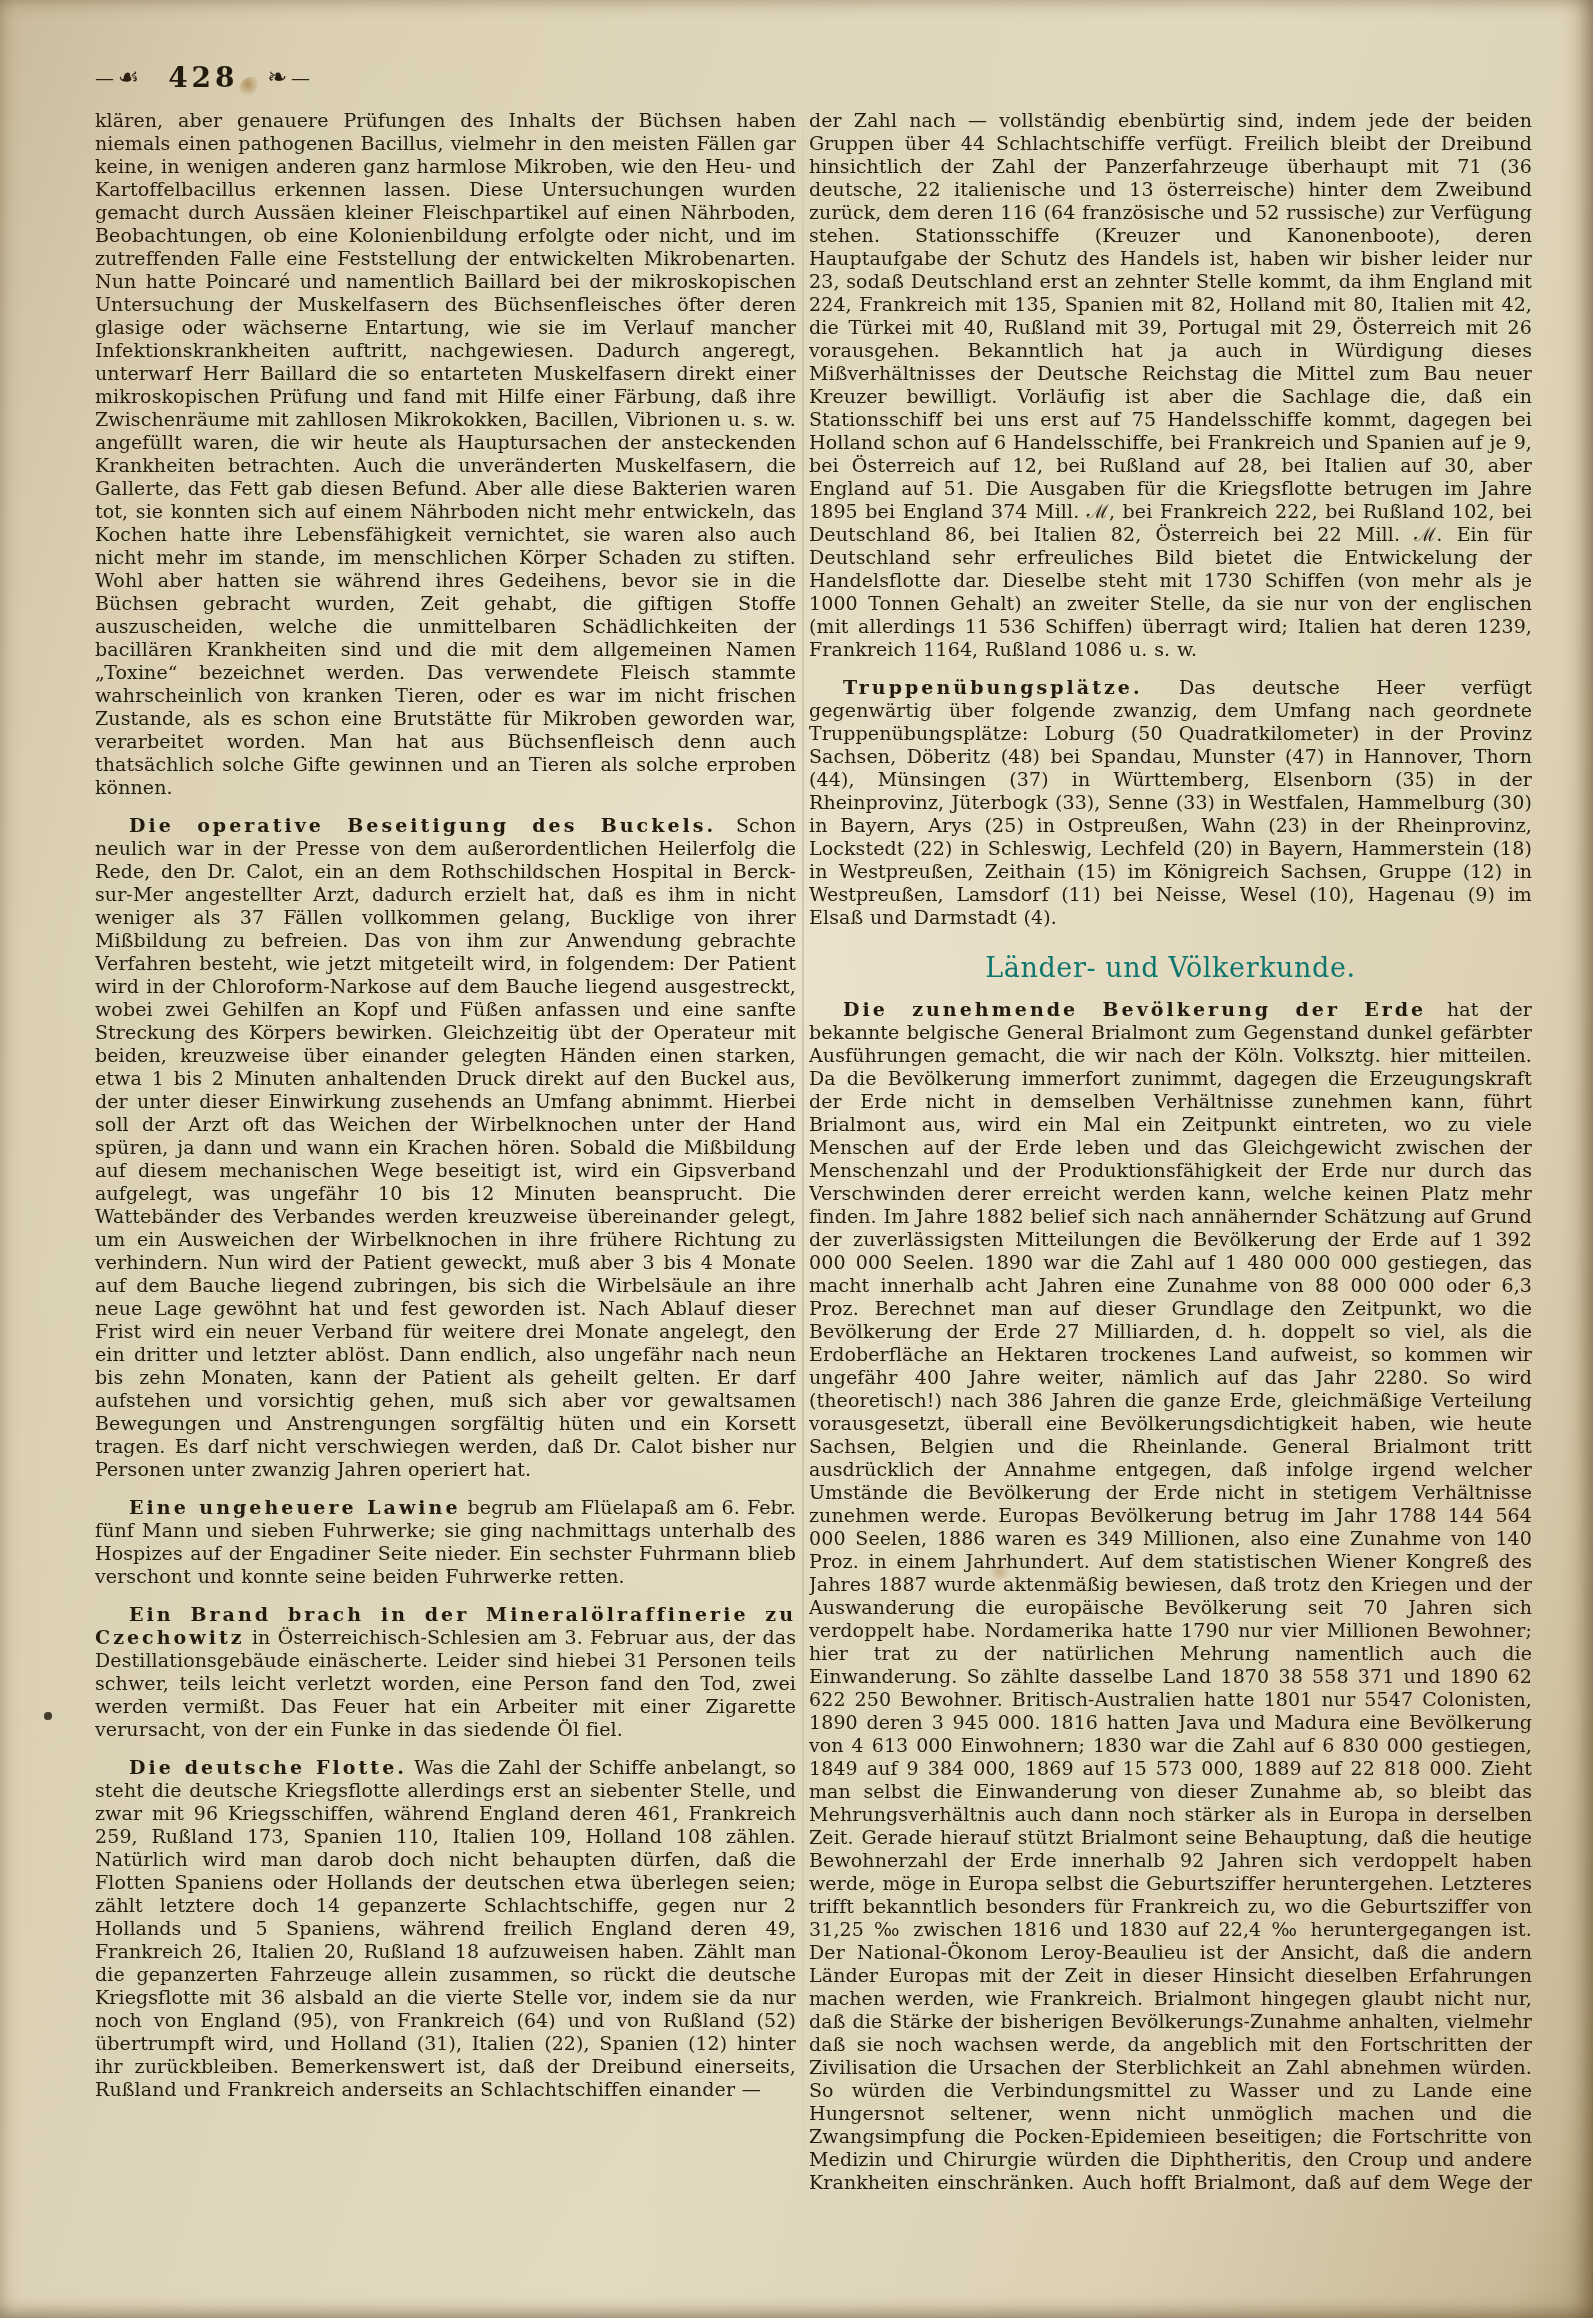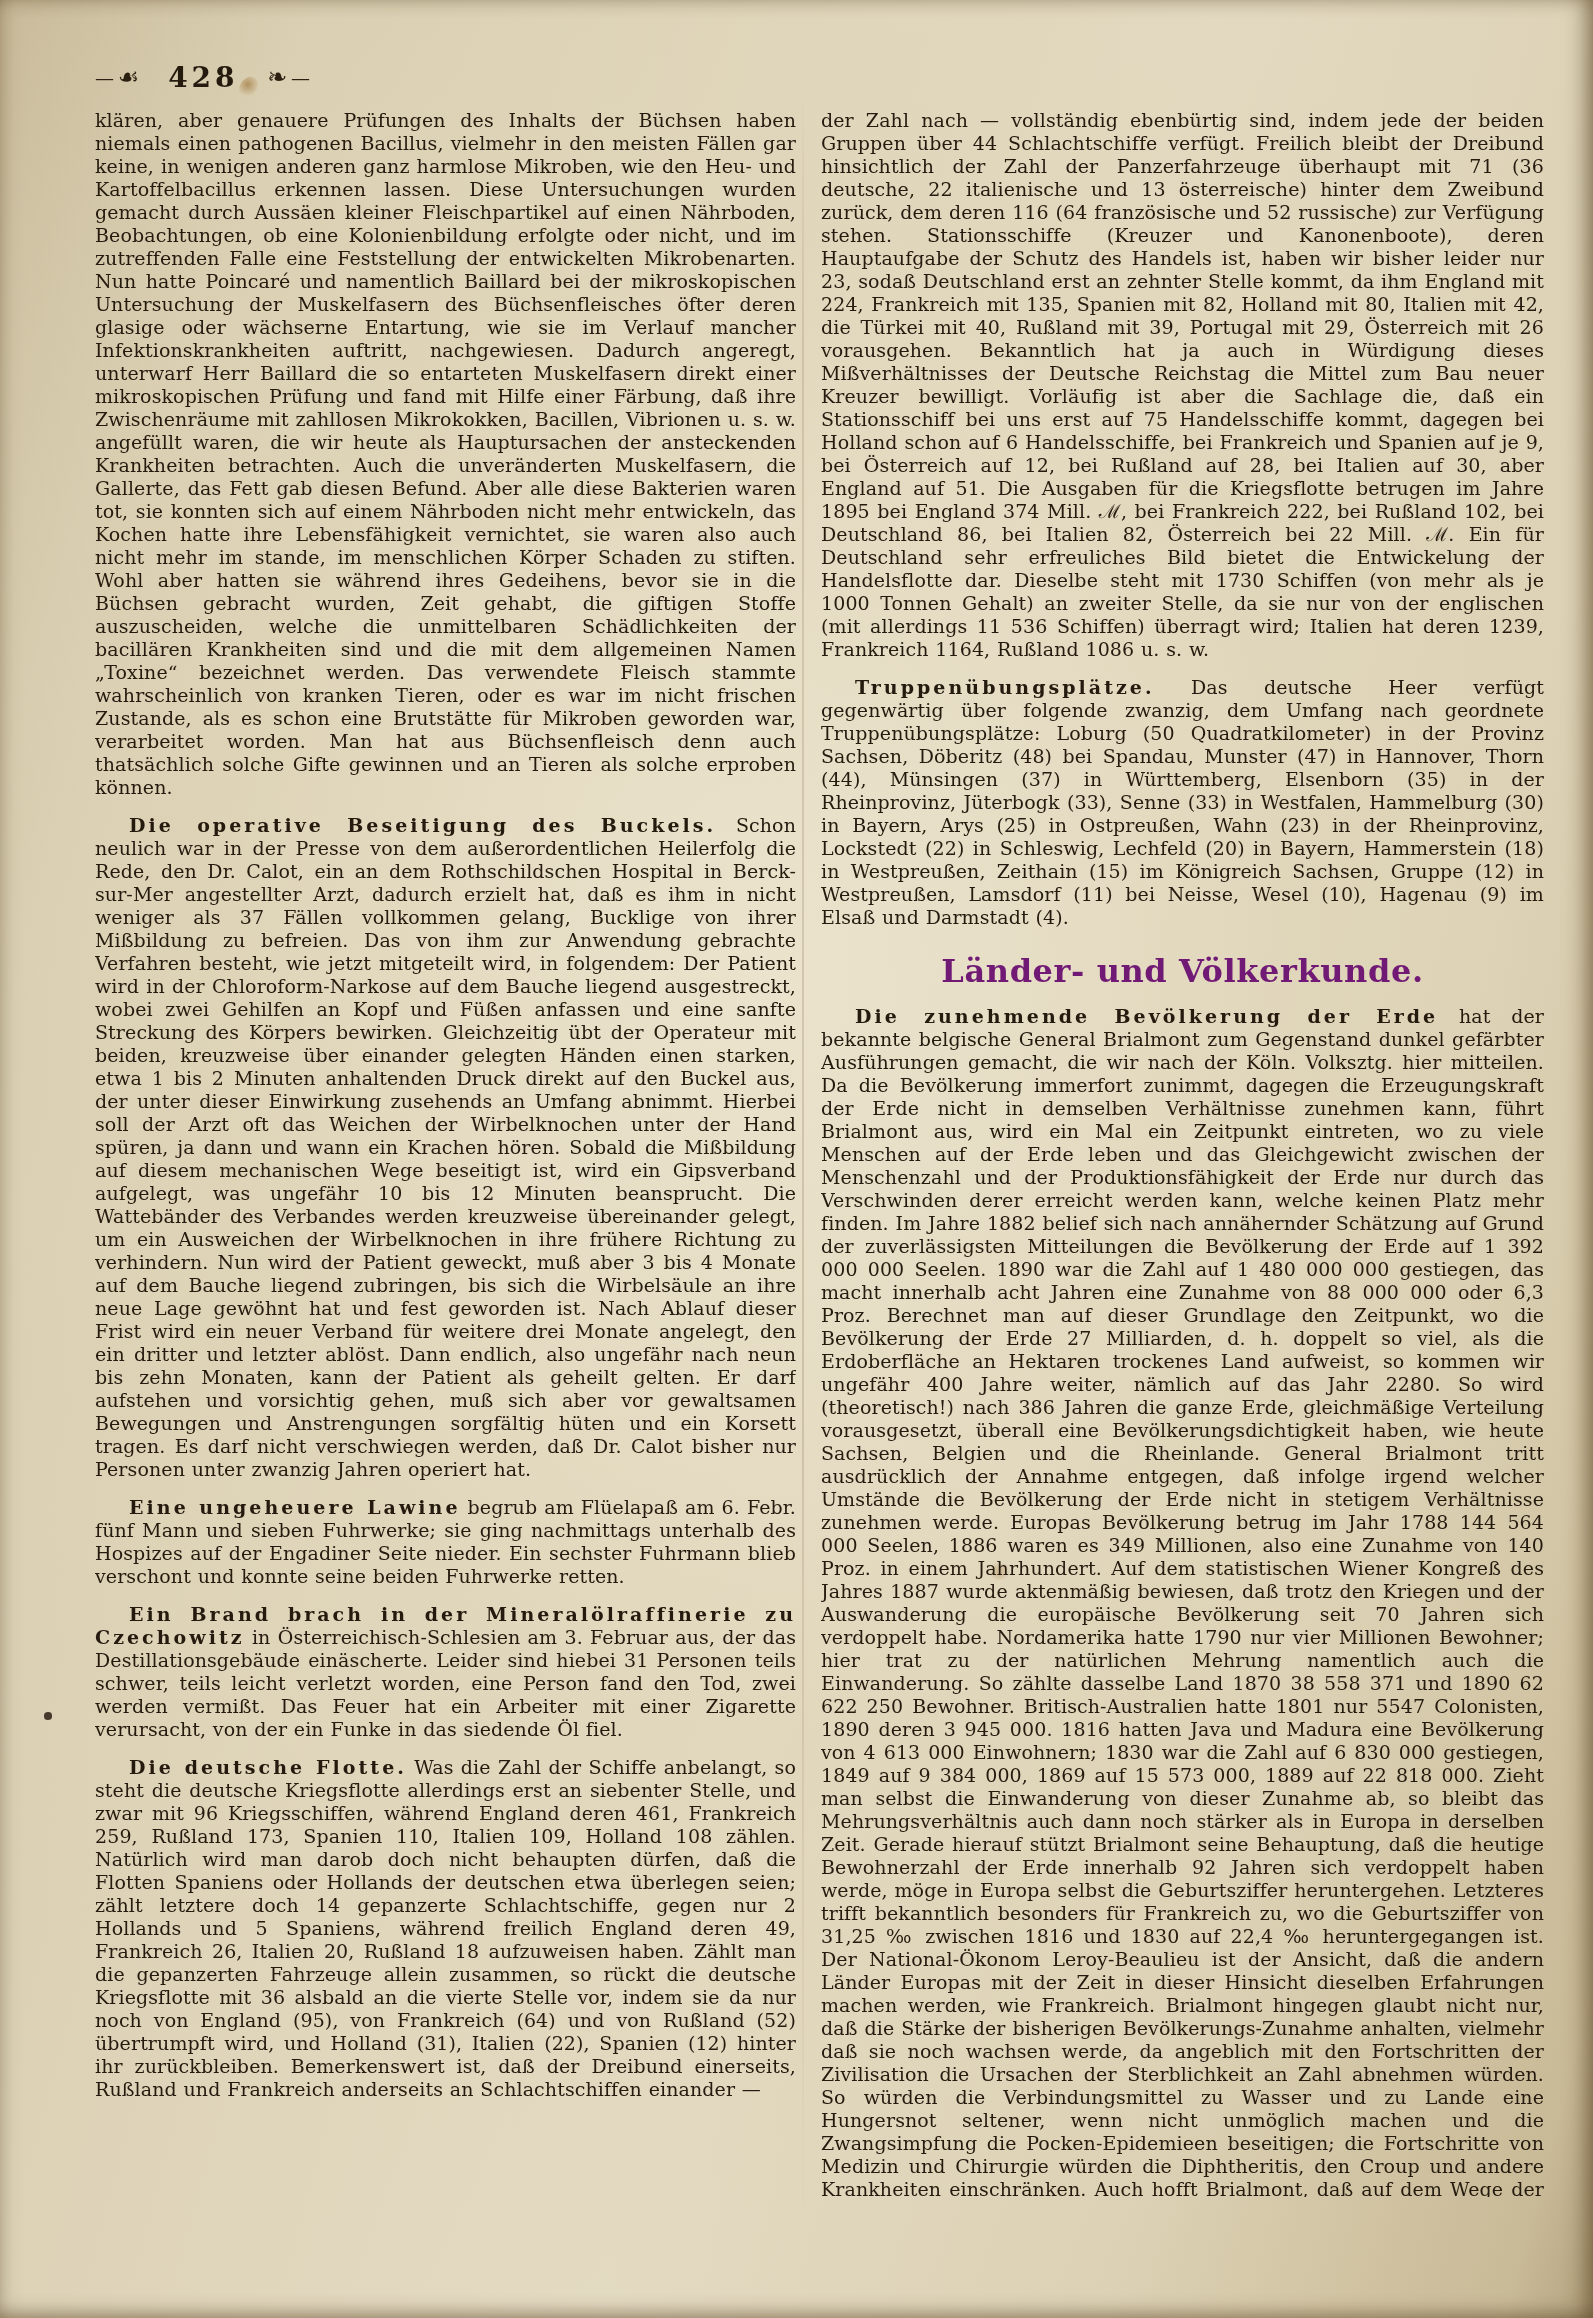--- a/index.html
+++ b/index.html
@@ -80,21 +80,21 @@
   .header .orn.right::after  { content: "—"; font-size: 19px; margin-left: 3.8px; }
   .header .num {
     margin: 0 29px;
     letter-spacing: 3.8px;
   }
   .columns {
     position: absolute;
     top: 109px;
     left: 95px;
     display: flex;
-    gap: 25px;
+    gap: 13px;
   }
   .col {
     overflow: hidden;
   }
   .col-left  { width: 701px; height: 2088px; }
   .col-right { width: 723px; height: 2088px; }
   p {
     margin: 0;
     padding: 0;
     font-size: 19px;
@@ -106,25 +106,25 @@
   }
   p + p { margin-top: 15px; }
   p.cont { text-indent: 0; }
   .lead {
     letter-spacing: .16em;
     font-weight: bold;
   }
   h2 {
     margin: 23px 0 15px 0;
     text-align: center;
-    font-size: 32px;
-    font-weight: bold;
+    font-size: 27px;
+    font-weight: normal;
     letter-spacing: 0.6px;
     text-indent: 0;
-    color: #701a75;
+    color: #0f766e;
   }
 </style>
 </head>
 <body>
 
 <div class="page">
 
   <div class="stain-1"></div>
   <div class="stain-2"></div>
   <div class="gutter-crease"></div>

